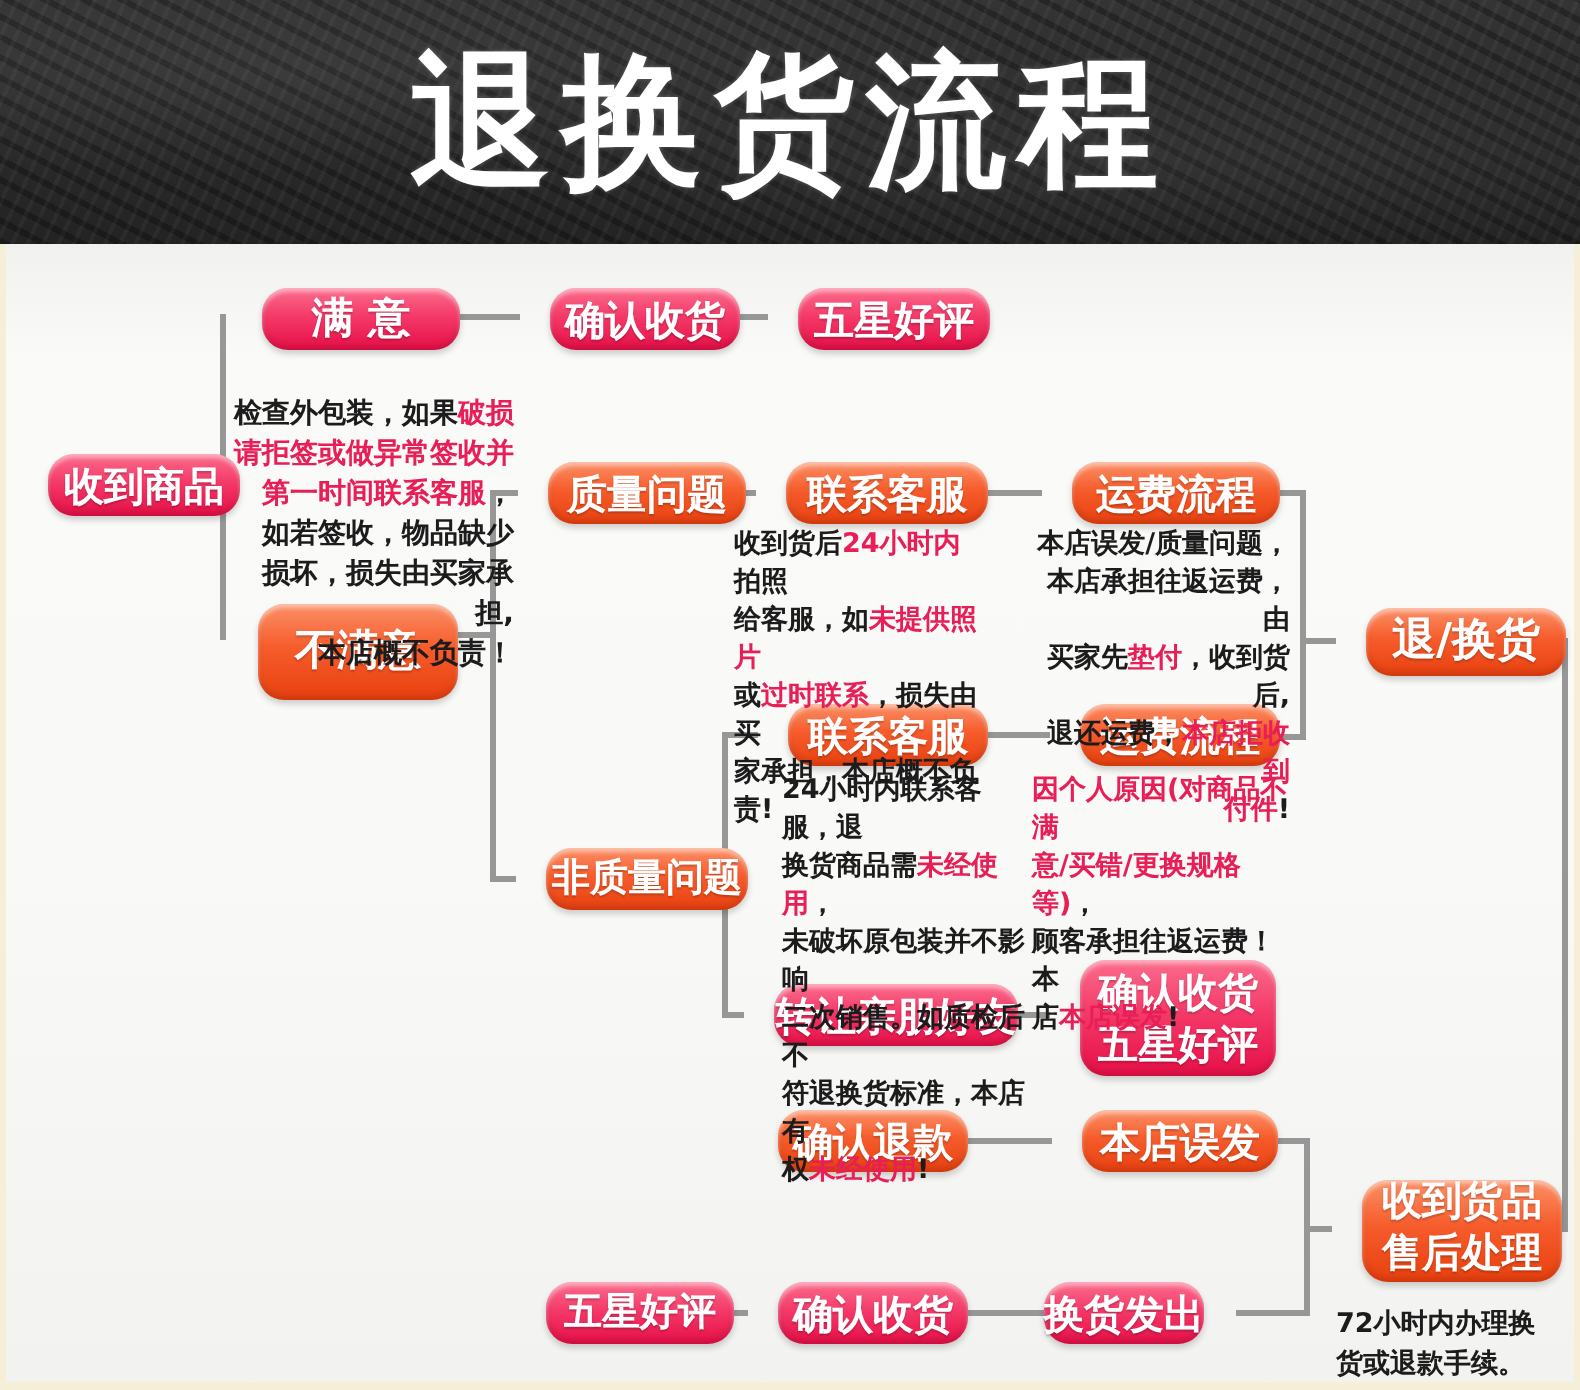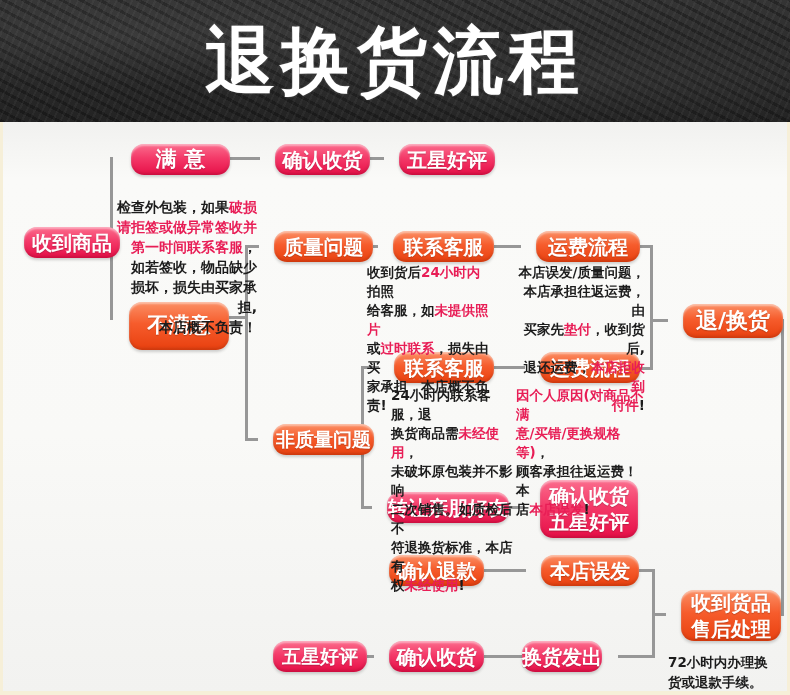--- a/index.html
+++ b/index.html
@@ -101,21 +101,21 @@
       <div class="node orange" style="left: 520px; top: 231px; width: 104px; height: 31px; font-size: 20px;">运费流程</div>
       <div class="node orange" style="left: 667px; top: 304px; width: 100px; height: 34px; font-size: 22px;">退/换货</div>
       <div class="node orange" style="left: 257px; top: 424px; width: 101px; height: 31px; font-size: 19px;">非质量问题</div>
       <div class="node orange" style="left: 378px; top: 352px; width: 100px; height: 31px; font-size: 20px;">联系客服</div>
       <div class="node orange" style="left: 524px; top: 352px; width: 100px; height: 31px; font-size: 20px;">运费流程</div>
       <div class="node pink" style="left: 371px; top: 492px; width: 122px; height: 31px; font-size: 20px;">转让亲朋好友</div>
       <div class="node pink" style="left: 524px; top: 480px; width: 98px; height: 58px; font-size: 20px;">确认收货
 五星好评</div>
       <div class="node orange" style="left: 373px; top: 555px; width: 95px; height: 31px; font-size: 20px;">确认退款</div>
       <div class="node orange" style="left: 525px; top: 555px; width: 98px; height: 31px; font-size: 20px;">本店误发</div>
-      <div class="node orange" style="left: 665px; top: 590px; width: 100px; height: 51px; font-size: 20px;">收到货品
+      <div class="node orange" style="left: 665px; top: 590px; width: 100px; height: 51px; font-size: 20px; font-family: Liberation Mono, monospace;">收到货品
 售后处理</div>
       <div class="node pink" style="left: 257px; top: 641px; width: 94px; height: 31px; font-size: 19px;">五星好评</div>
       <div class="node pink" style="left: 373px; top: 641px; width: 95px; height: 31px; font-size: 20px;">确认收货</div>
       <div class="node pink" style="left: 506px; top: 641px; width: 80px; height: 31px; font-size: 20px;">换货发出</div>
       <div class="para" style="left: 115px; top: 197px; width: 142px; font-size: 14px; line-height: 20px; text-align: right;"><span>检查外包装，如果</span><span class="red">破损
 请拒签或做异常签收并
 第一时间联系客服</span><span>，
 如若签收，物品缺少
 损坏，损失由买家承担,
 本店概不负责！</span></div>

